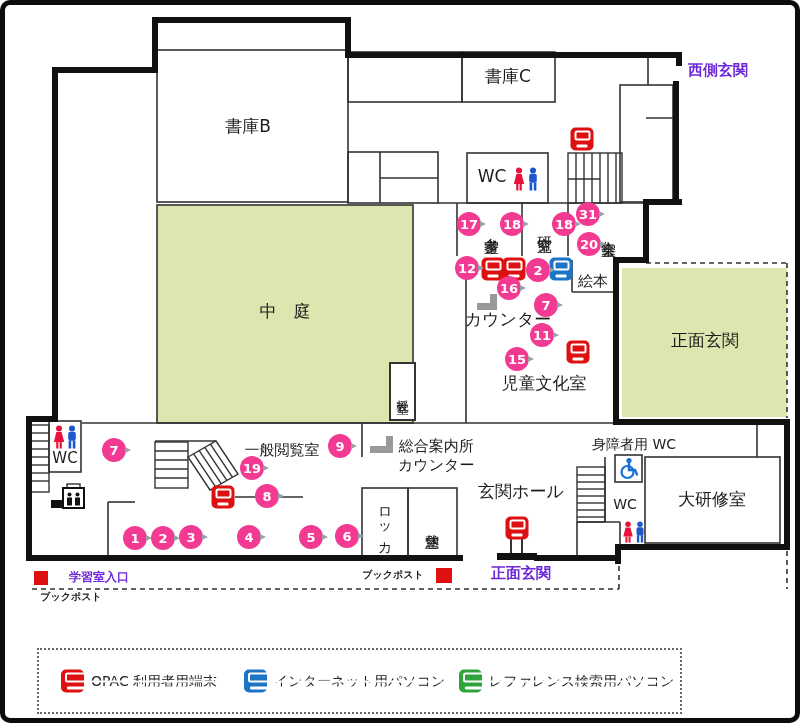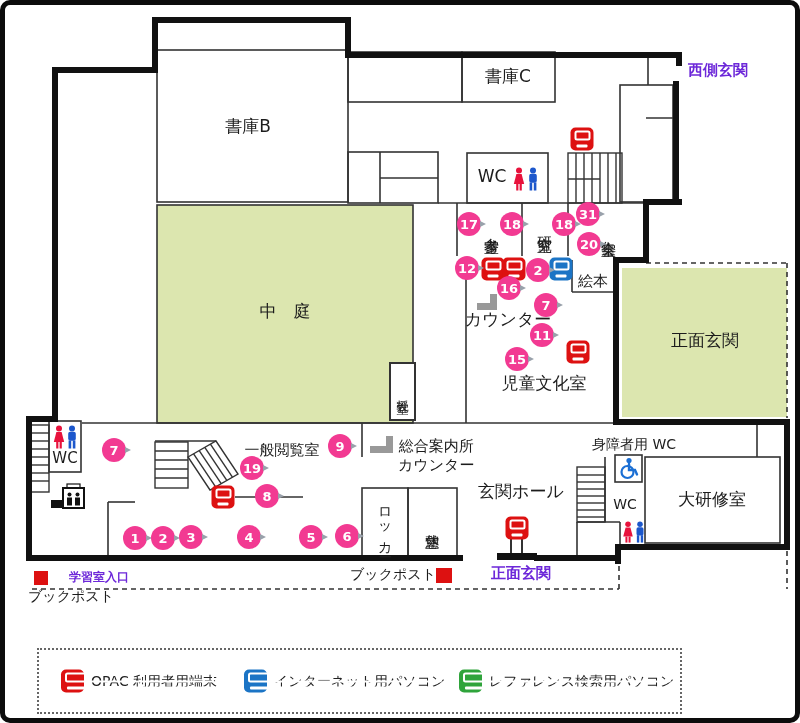--- a/index.html
+++ b/index.html
@@ -5,21 +5,21 @@
   html,body{margin:0;padding:0;background:#fff;}
   .page{position:relative;width:800px;height:723px;box-sizing:border-box;
         border:5px solid #0c0c0c;border-radius:10px;background:#fff;overflow:hidden;
         font-family:"DejaVu Sans",sans-serif;color:#1a1a1a;}
   .plan{position:absolute;left:0;top:0;}
   .lbl{position:absolute;transform:translate(-50%,-50%);white-space:nowrap;
        font-size:15px;color:#1c1c1c;line-height:1.25;text-align:center;}
   .lbl.v{writing-mode:vertical-rl;text-orientation:upright;letter-spacing:1px;}
   .lbl.big{font-size:17px;text-align:right;}
   .lbl.blue{color:#6d28d9;font-weight:bold;}
-  .lbl.small{font-size:14px;}
+  .lbl.small{font-size:10px;font-weight:bold;}
   .reimeikan .l1{letter-spacing:13px;margin-right:-13px;}
   .reimeikan .l2{letter-spacing:1px;}
   .sogo{transform:none;text-align:center;}
   .marker{position:absolute;width:24px;height:24px;transform:translate(-50%,-50%);
           background:#f23a92;border-radius:50%;color:#fff;font-weight:bold;font-size:13px;
           display:flex;align-items:center;justify-content:center;z-index:6;}
   .marker::after{content:'';position:absolute;right:-5px;top:50%;margin-top:-3px;
           border-left:6px solid #99a1ab;border-top:3px solid transparent;border-bottom:3px solid transparent;}
   .pc{position:absolute;width:23px;height:23px;transform:translate(-50%,-50%);
       border-radius:5px;z-index:5;}

